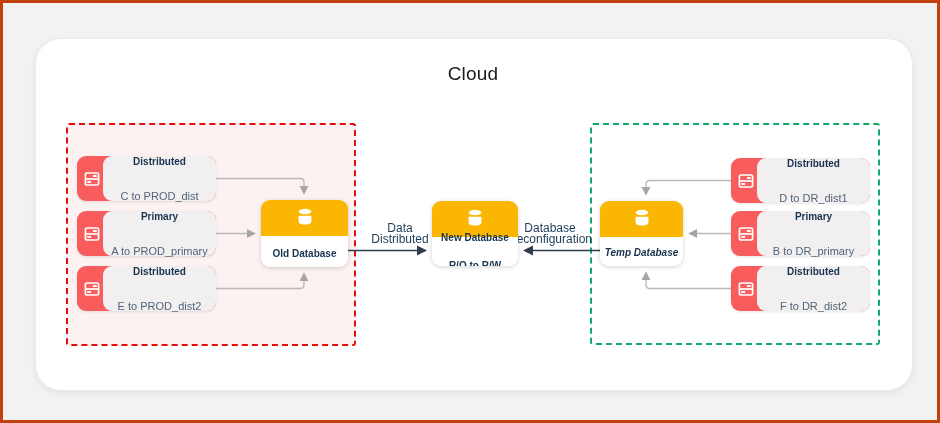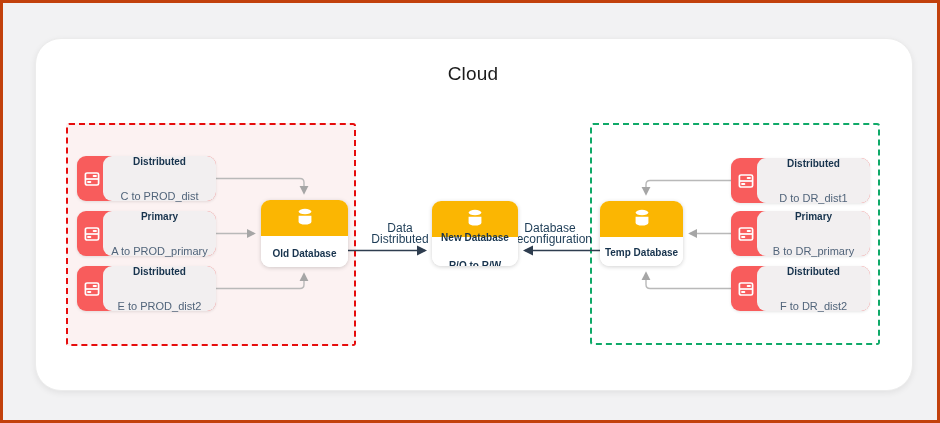--- a/index.html
+++ b/index.html
@@ -154,21 +154,21 @@
       </div>
     </div>
 
     <div class="dbnode" style="left:597px; top:198px; width:83px; height:65px;">
       <div class="db-top">
         <svg width="22" height="22" viewBox="0 0 24 24">
             <ellipse cx="12" cy="5" rx="7" ry="3" fill="#fff"></ellipse>
             <path d="M5 9.6 L19 9.6 L19 16 A7 3.2 0 0 1 5 16 Z" fill="#fff"></path>
           </svg>
       </div>
-      <div class="db-bottom" style="height:32px;">
+      <div class="db-bottom" style="height:32px;font-style:italic;">
         <span class="db-label">Temp Database</span>
       </div>
     </div>
 
     <div class="replica" style="left:728px; top:155px;">
       <span class="iconwrap">
         <svg width="18" height="18" viewBox="0 0 18 18">
             <rect x="2.4" y="3" width="13.2" height="12" rx="1.6" fill="none" stroke="#fff" stroke-width="1.7"></rect>
             <line x1="2.4" y1="9" x2="15.6" y2="9" stroke="#fff" stroke-width="1.7"></line>
             <line x1="10.6" y1="6" x2="13" y2="6" stroke="#fff" stroke-width="1.8" stroke-linecap="round"></line>

